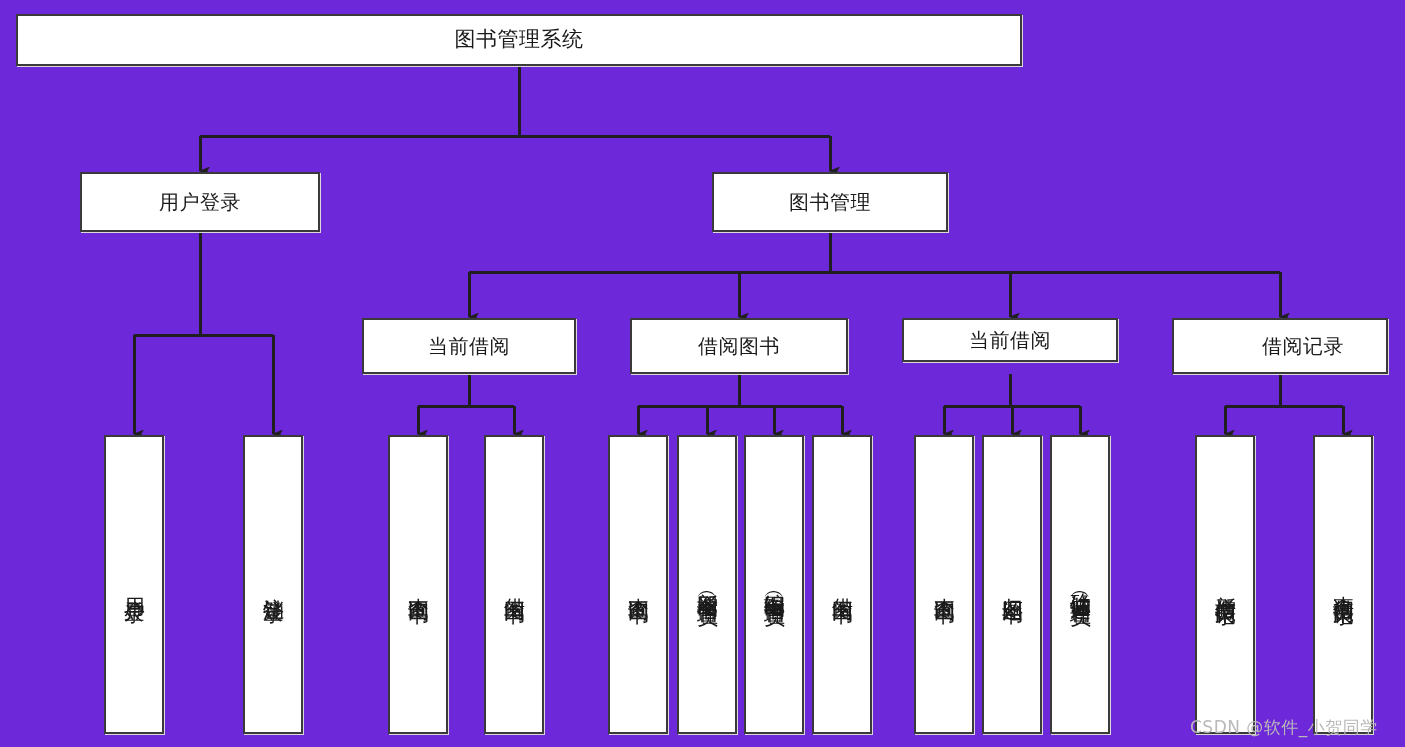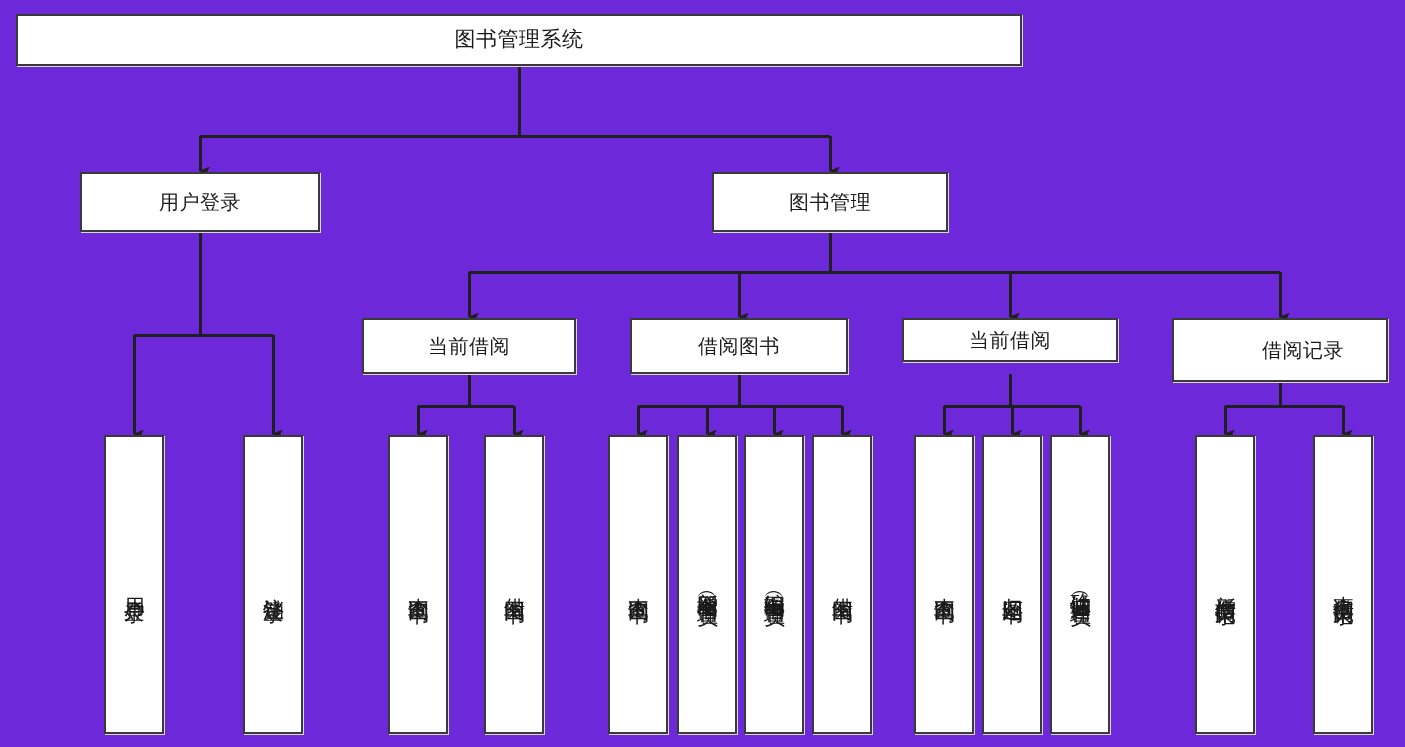--- a/index.html
+++ b/index.html
@@ -125,21 +125,21 @@
       </div>
       <div class="node-box horizontal lvl-3" style="left: 362px; top: 318px; width: 214px; height: 56px;">
         <span class="node-label">当前借阅</span>
       </div>
       <div class="node-box horizontal lvl-3" style="left: 630px; top: 318px; width: 218px; height: 56px;">
         <span class="node-label">借阅图书</span>
       </div>
       <div class="node-box horizontal lvl-3" style="left: 902px; top: 318px; width: 216px; height: 44px;">
         <span class="node-label">当前借阅</span>
       </div>
-      <div class="node-box horizontal lvl-3" style="left: 1172px; top: 318px; width: 216px; height: 64px; padding-left: 46px;">
+      <div class="node-box horizontal lvl-3" style="left: 1172px; top: 318px; width: 216px; height: 56px; padding-left: 46px;">
         <span class="node-label">借阅记录</span>
       </div>
       <div class="node-box vertical lvl-leaf" style="left: 104px; top: 435px; width: 60px; height: 299px;">
         <span class="node-label">用户登录</span>
       </div>
       <div class="node-box vertical lvl-leaf" style="left: 243px; top: 435px; width: 60px; height: 299px;">
         <span class="node-label">注销登录</span>
       </div>
       <div class="node-box vertical lvl-leaf" style="left: 388px; top: 435px; width: 60px; height: 299px;">
         <span class="node-label">查询图书</span>
@@ -169,14 +169,15 @@
         <span class="node-label">确认归还（管理员）</span>
       </div>
       <div class="node-box vertical lvl-leaf" style="left: 1195px; top: 435px; width: 60px; height: 299px;">
         <span class="node-label">新增借阅记录</span>
       </div>
       <div class="node-box vertical lvl-leaf" style="left: 1313px; top: 435px; width: 60px; height: 299px;">
         <span class="node-label">查询借阅记录</span>
       </div>
     </div>
 
+  <div class="watermark" style="left:1190px; top:716px;">CSDN @软件_小贺同学</div>
 
 </div>
 
 </body></html>

